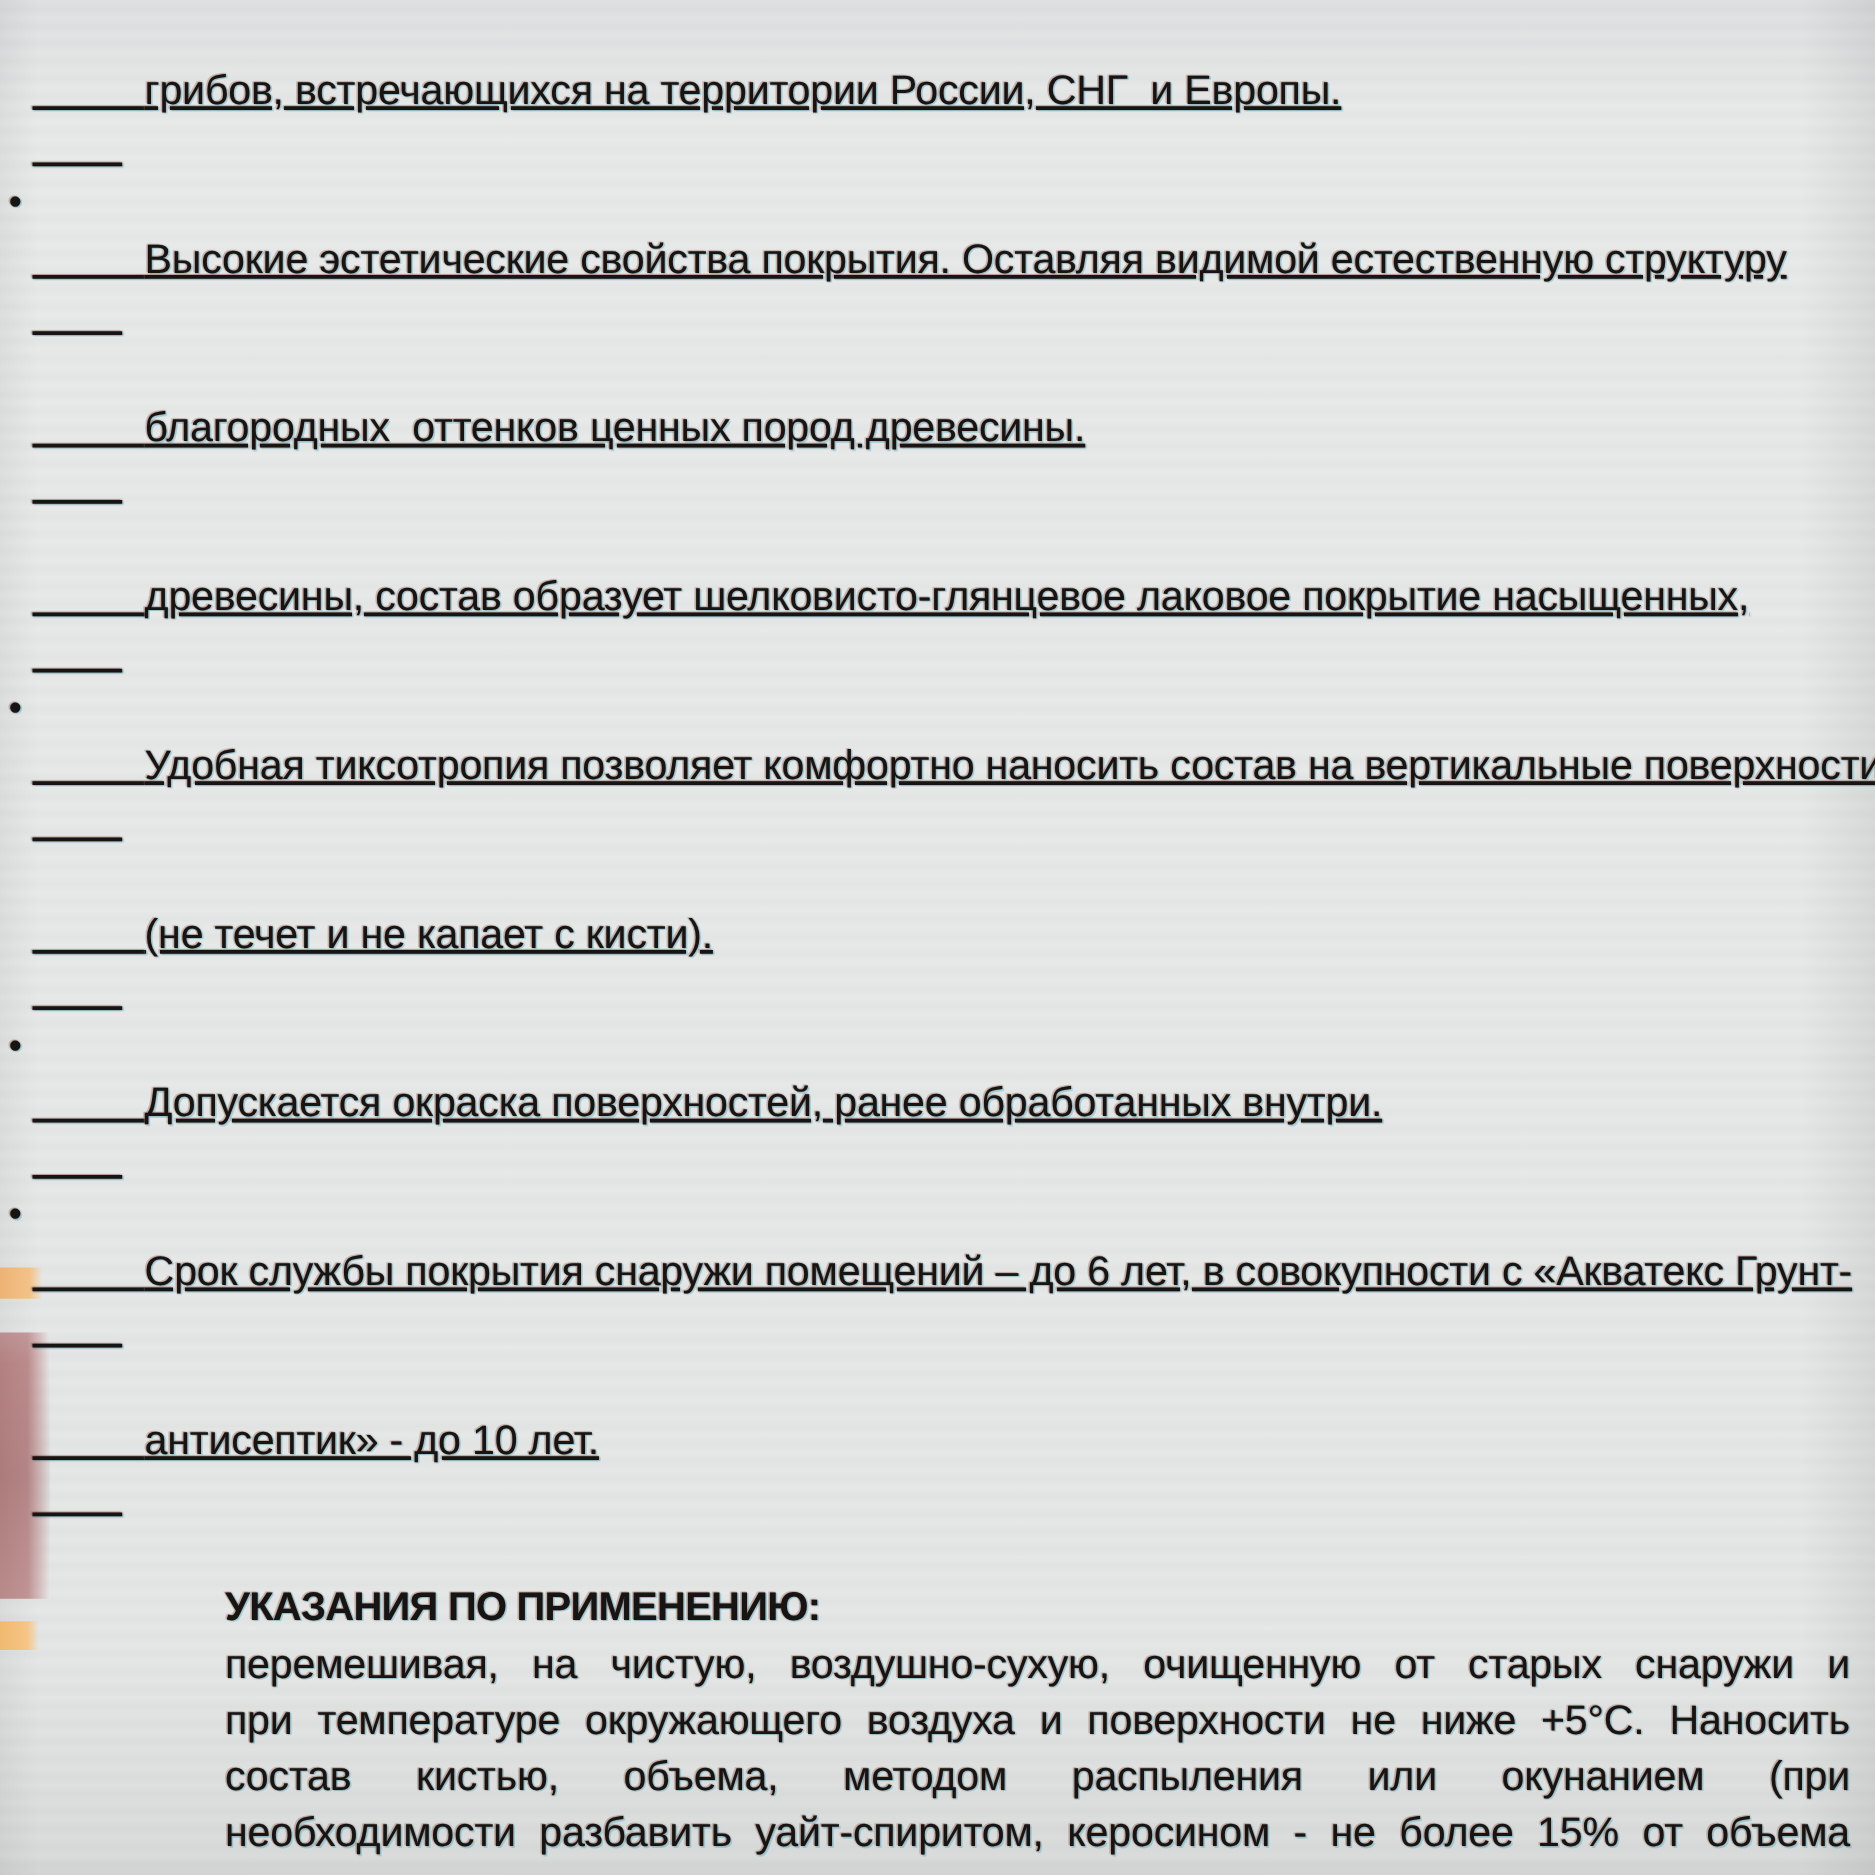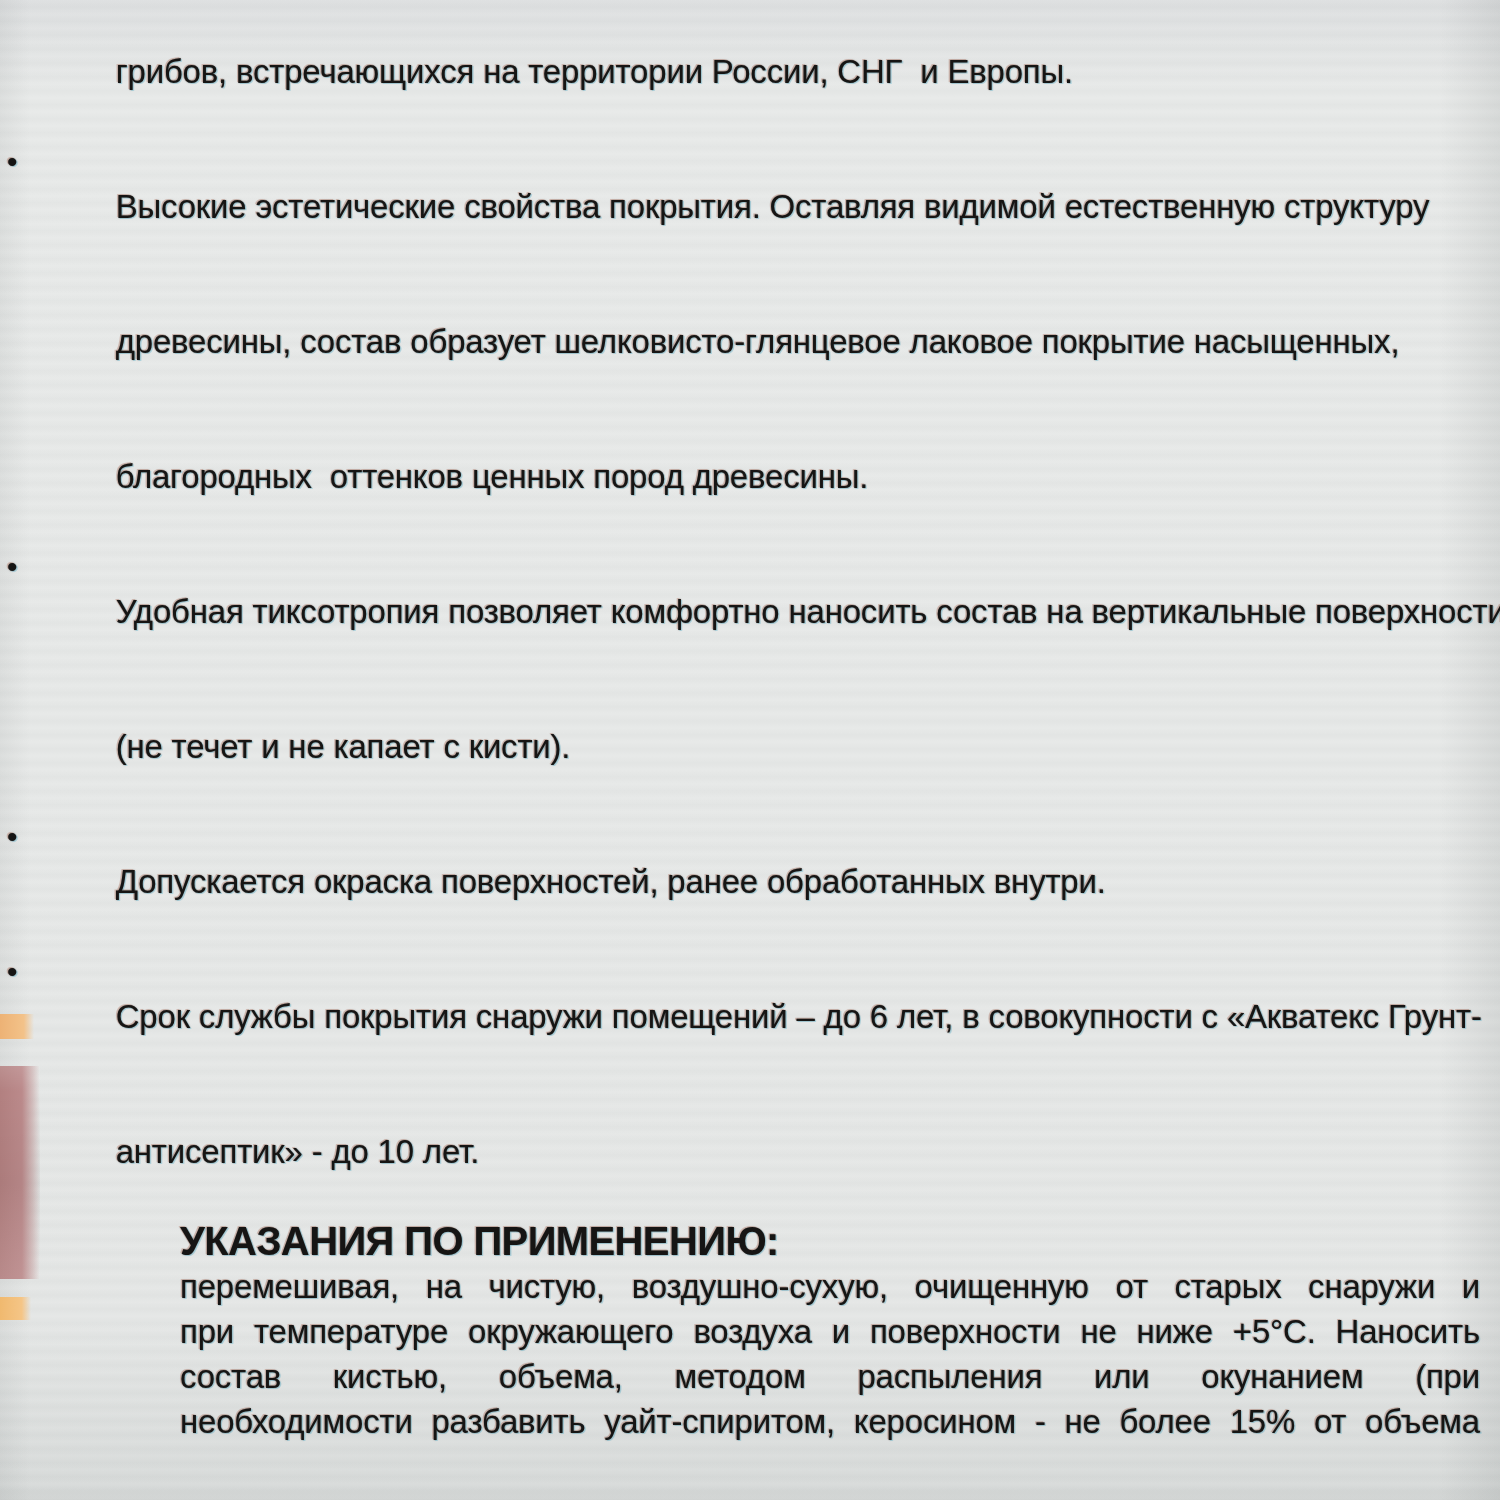--- a/index.html
+++ b/index.html
@@ -28,36 +28,37 @@
   .content {
     position: absolute; left: 0; top: 4px; width: 1500px;
   }
   .line { line-height: 45px; min-height: 45px; }
 
   
   .intro {
     font-size: 33px;
     padding-left: 26px;
     letter-spacing: -0.2px;
+    text-decoration: underline;
   }
   .intro .line { position: relative; white-space: pre; }
   .intro .bullet { display: none; }
   .intro .line.has-bullet .bullet {
     display: block; position: absolute; left: -19px; top: 0;
     font-size: 30px;
   }
 
   
   .col {
     margin-left: 180px; margin-right: 20px; 
     font-size: 33px; letter-spacing: -0.2px;
   }
   .heading {
-    font-weight: 700; font-size: 40px; letter-spacing: -0.6px;
-    line-height: 45px; white-space: nowrap;
+    font-weight: 700; font-size: 32px; letter-spacing: -0.6px;
+    line-height: 45px; white-space: nowrap; margin-top: 44px;
   }
   .jline { text-align: justify; text-align-last: justify; }
 
   
   .stripe { position: absolute; left: 0; }
   .stripe-orange-top {
     top: 1014px; width: 34px; height: 25px;
     background: linear-gradient(90deg, #edb275 0%, #f3c289 70%, rgba(243,194,137,0) 100%);
   }
   .stripe-rose {
@@ -84,24 +85,24 @@
 
     <div class="intro">
 
     <div class="line">
           <span>грибов, встречающихся на территории России, СНГ  и Европы.</span>
         </div>
         <div class="line has-bullet">
           <span class="bullet">•</span><span>Высокие эстетические свойства покрытия. Оставляя видимой естественную структуру</span>
         </div>
         <div class="line">
-          <span>древесины, состав образует шелковисто-глянцевое лаковое покрытие насыщенных,</span>
+          <span>благородных  оттенков ценных пород древесины.</span>
         </div>
         <div class="line">
-          <span>благородных  оттенков ценных пород древесины.</span>
+          <span>древесины, состав образует шелковисто-глянцевое лаковое покрытие насыщенных,</span>
         </div>
         <div class="line has-bullet">
           <span class="bullet">•</span><span>Удобная тиксотропия позволяет комфортно наносить состав на вертикальные поверхности</span>
         </div>
         <div class="line">
           <span>(не течет и не капает с кисти).</span>
         </div>
         <div class="line has-bullet">
           <span class="bullet">•</span><span>Допускается окраска поверхностей, ранее обработанных внутри.</span>
         </div>

